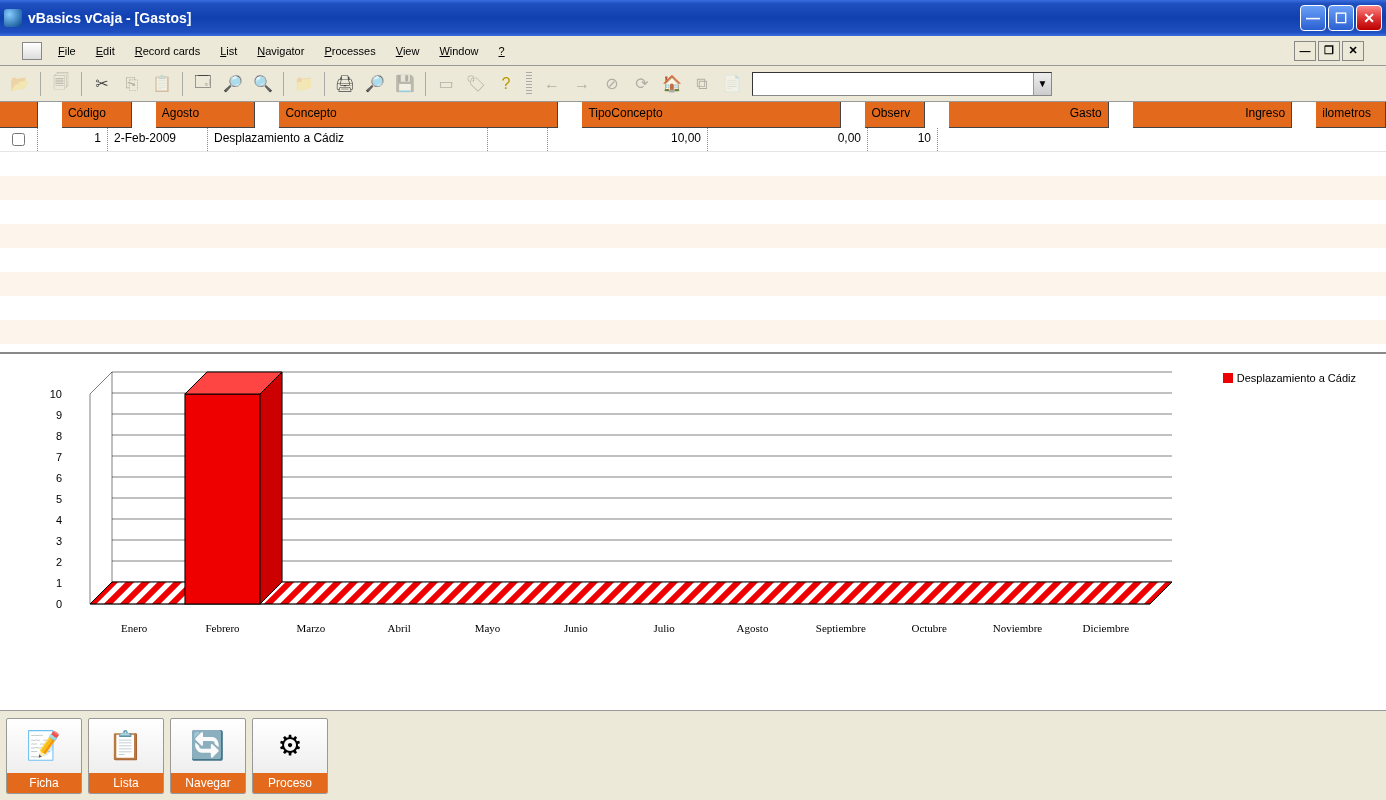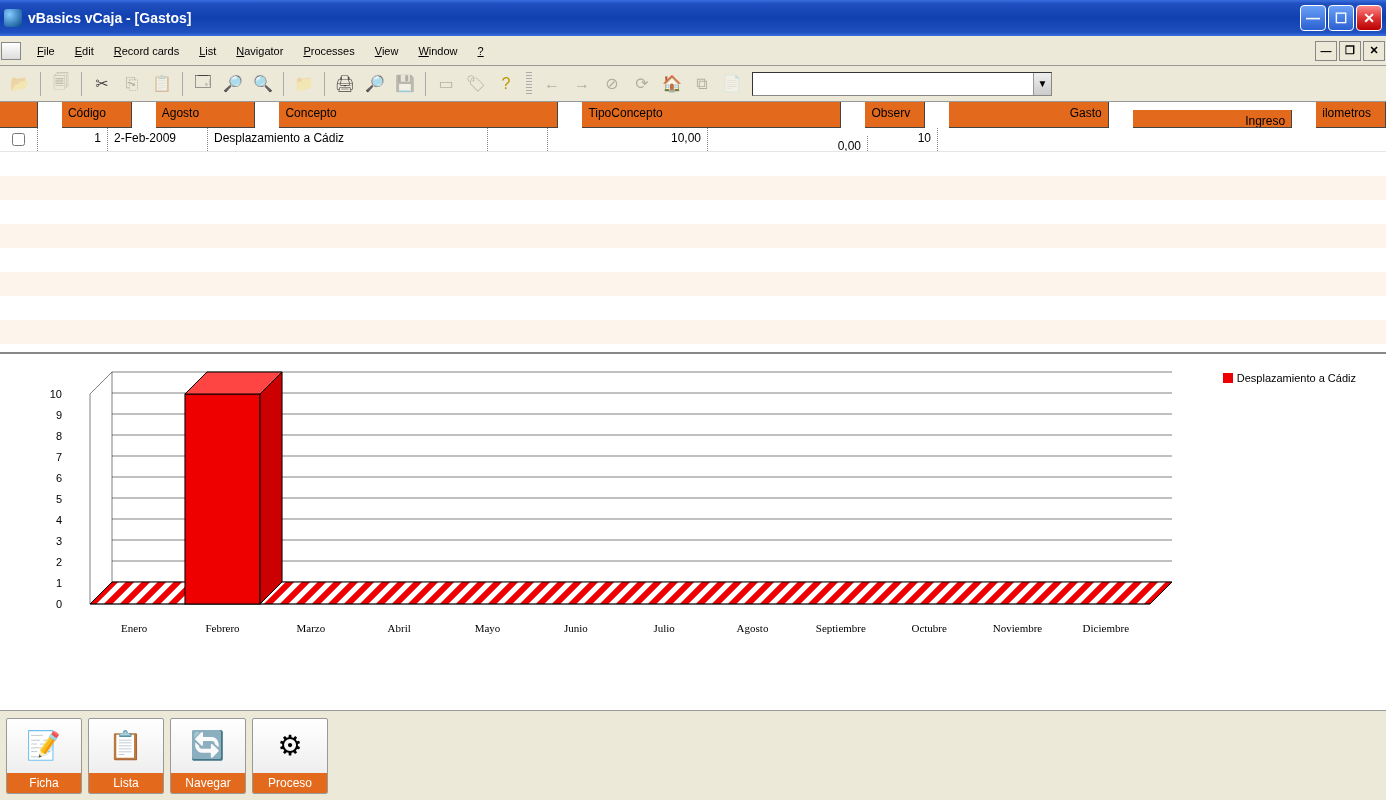--- a/index.html
+++ b/index.html
@@ -42,21 +42,21 @@
 }
 .titlebar .win-btn.close {
   background: linear-gradient(to bottom, #f88, #d33 50%, #b00);
 }
 .menubar {
   height: 30px;
   background: #ece9d8;
   border-bottom: 1px solid #999;
   display: flex;
   align-items: center;
-  padding: 0 1px;
+  padding: 0 22px;
 }
 .menubar .mb-icon {
   width: 20px; height: 18px;
   background: linear-gradient(#fff,#ddd);
   border: 1px solid #888;
   margin-right: 6px;
 }
 .menubar .menu-item {
   padding: 4px 10px;
   cursor: pointer;
@@ -156,21 +156,21 @@
   flex: 1;
   background: repeating-linear-gradient(to bottom, #fff 0 24px, #fdf4ec 24px 48px);
 }
 .col-chk { width: 38px; }
 .col-codigo { width: 70px; }
 .col-fecha { width: 100px; }
 .col-tipo { width: 260px; }
 .col-concepto { width: 280px; }
 .col-observ { width: 60px; }
 .col-gasto { width: 160px; text-align:right;}
-.col-ingreso { width: 160px; text-align:right;margin-top:8px;}
+.col-ingreso { width: 160px; text-align:right;}
 .col-km { width: 70px; text-align:left;}
 
 .chart-area {
   flex: 1;
   background: #fff;
   border-top: 2px solid #888;
   position: relative;
   padding: 20px 10px 10px 10px;
 }
 .chart-legend {

